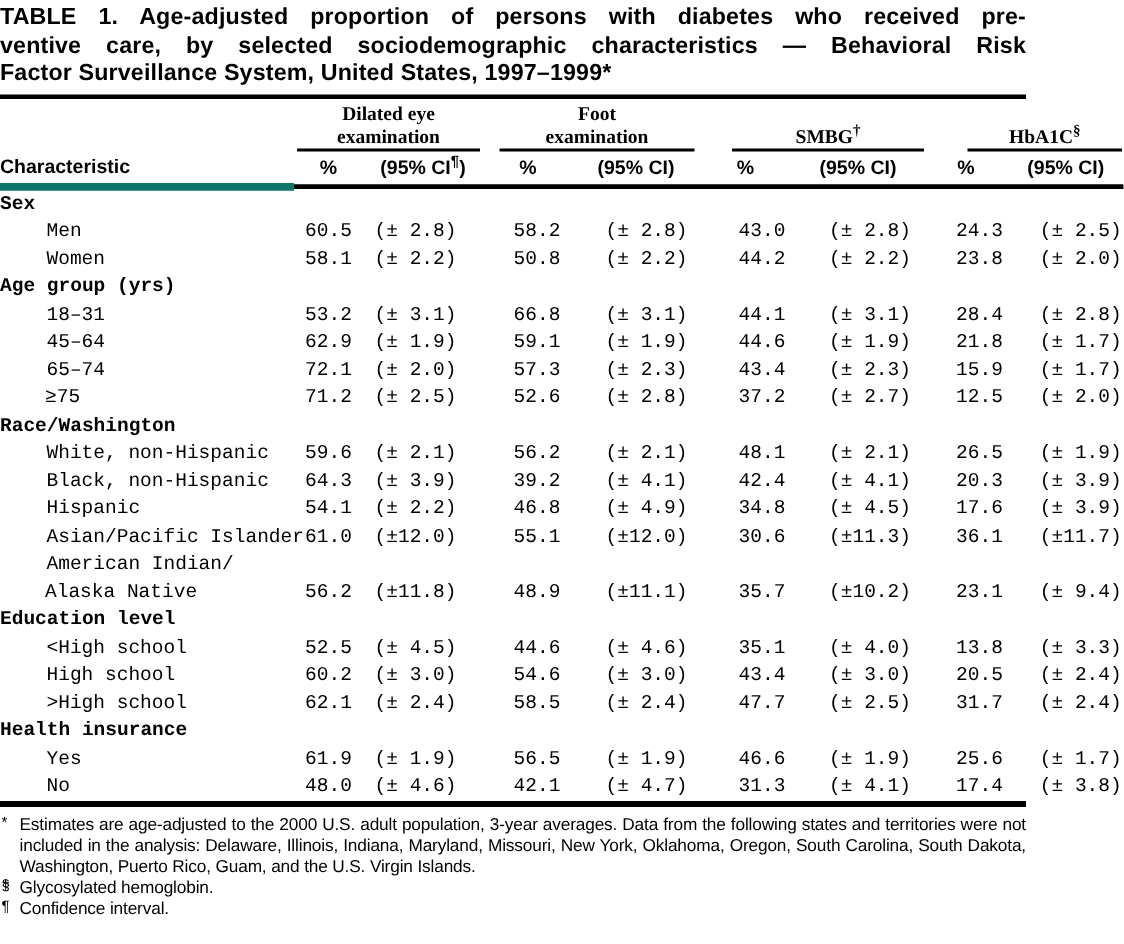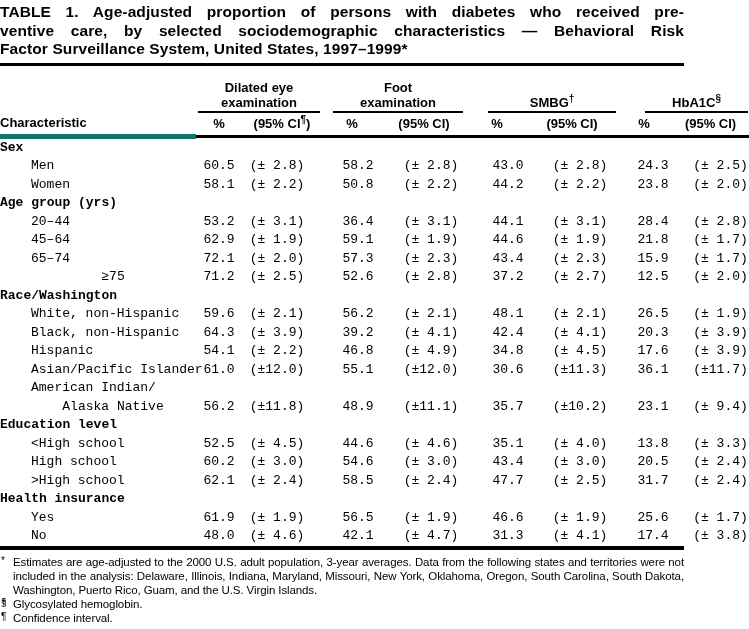--- a/index.html
+++ b/index.html
@@ -15,21 +15,21 @@
   .title-line { white-space: nowrap; }
   .title-line.j { text-align: justify; text-align-last: justify; white-space: normal; }
 
   
   .table-wrap { margin-top: 4px; border-top: 3px solid #000; border-bottom: 4px solid #000; }
   table { width: 749px; border-collapse: collapse; table-layout: fixed; }
   th, td { padding: 0; margin: 0; }
 
   thead th { font-weight: bold; font-size: 13px; }
   .char-head { text-align: left; vertical-align: bottom; padding-bottom: 4px; border-bottom: 5px solid #0f766e; }
-  .spanner { vertical-align: bottom; padding-top: 14px; }
+  .spanner { vertical-align: bottom; padding-top: 2px; font-family: Liberation Serif, serif; }
   .sp-inner { border-bottom: 2px solid #000; padding-bottom: 1px; }
   .sp-line { display: block; text-align: center; line-height: 15px; min-height: 0; }
   .sp1 { margin-left: 2px;  margin-right: 2px; }
   .sp2 { margin-left: 11px; margin-right: 3px; }
   .sp3 { margin-left: 22px; margin-right: 0; }
   .sp4 { margin-left: 29px; margin-right: 1px; }
 
   tr.sub th { text-align: center; padding: 3px 0 4px 0; border-bottom: 3px solid #000; }
 
   
@@ -39,21 +39,21 @@
   .c5 { padding-left: 22px; }
   .c6 { padding-left: 16px; }
   .c7 { padding-left: 18px; }
   .c8 { padding-left: 20px; }
 
   tbody td { font-size: 13px; line-height: 18.5px; white-space: nowrap; }
   tbody tr { height: 18.5px; font-family: Liberation Mono, monospace; }
   td.char { text-align: left; }
   td.char.section { font-weight: bold; }
   td.char.ind1 { padding-left: 31px; }
-  td.char.ind2 { padding-left: 30px; text-align: center; }
+  td.char.ind2 { padding-left: 30px; }
   td.pct, td.ci { text-align: center; }
 
   sup.mk { font-size: 10px; vertical-align: super; line-height: 0; }
 
   
   .footnotes { margin-top: 5px; font-size: 11.5px; line-height: 14px; }
   .footnote { position: relative; padding-left: 13px; text-align: justify; letter-spacing: -0.1px; }
   .footnote .fmk { position: absolute; left: 1px; top: -1px; font-size: 10px; }
 </style>
 </head>
@@ -158,24 +158,24 @@
             <td class="c1 pct"></td>
             <td class="c2 ci"></td>
             <td class="c3 pct"></td>
             <td class="c4 ci"></td>
             <td class="c5 pct"></td>
             <td class="c6 ci"></td>
             <td class="c7 pct"></td>
             <td class="c8 ci"></td>
           </tr>
           <tr>
-            <td class="char ind1">20–44</td>
+            <td class="char ind1">18–31</td>
             <td class="c1 pct">53.2</td>
             <td class="c2 ci">(± 3.1)</td>
-            <td class="c3 pct">36.4</td>
+            <td class="c3 pct">66.8</td>
             <td class="c4 ci">(± 3.1)</td>
             <td class="c5 pct">44.1</td>
             <td class="c6 ci">(± 3.1)</td>
             <td class="c7 pct">28.4</td>
             <td class="c8 ci">(± 2.8)</td>
           </tr>
           <tr>
             <td class="char ind1">45–64</td>
             <td class="c1 pct">62.9</td>
             <td class="c2 ci">(± 1.9)</td>

